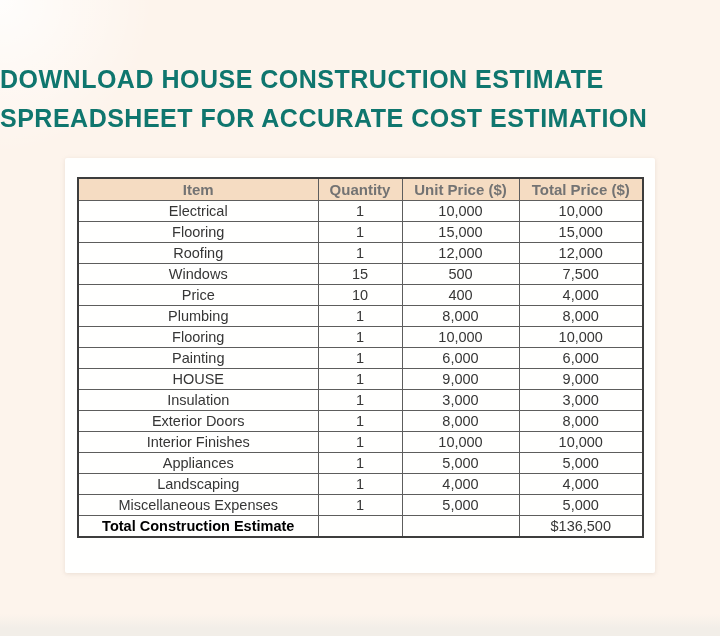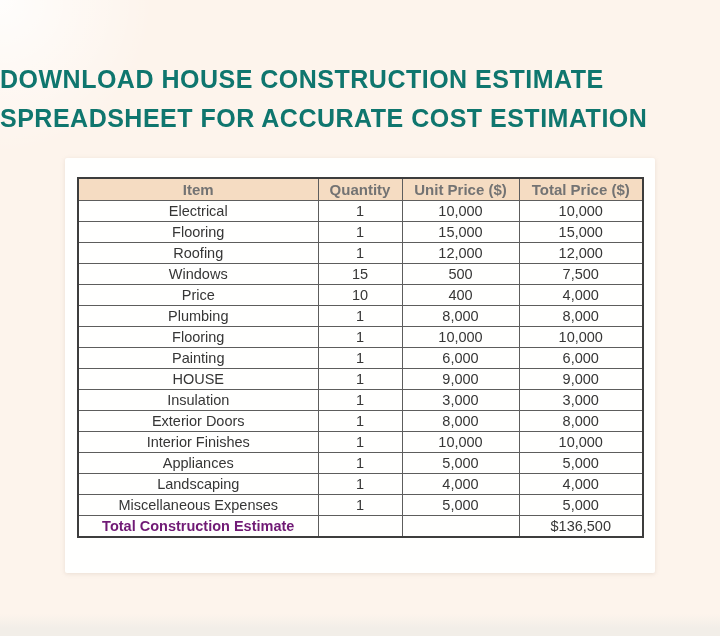--- a/index.html
+++ b/index.html
@@ -73,21 +73,21 @@
   }
   table.estimate thead th {
     background: #f5dcc2;
     color: #737373;
     font-weight: bold;
     font-size: 15px;
     height: 21px;
   }
   table.estimate tfoot td.total-label {
     font-weight: bold;
-    color: #701a75;
+    color: #000000;
   }
 </style>
 </head>
 <body>
 
 <div class="hero">
   <div>DOWNLOAD HOUSE CONSTRUCTION ESTIMATE</div>
   <div>SPREADSHEET FOR ACCURATE COST ESTIMATION</div>
 </div>
 

